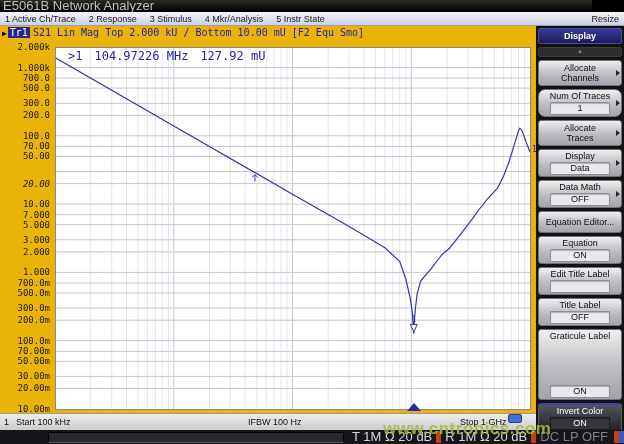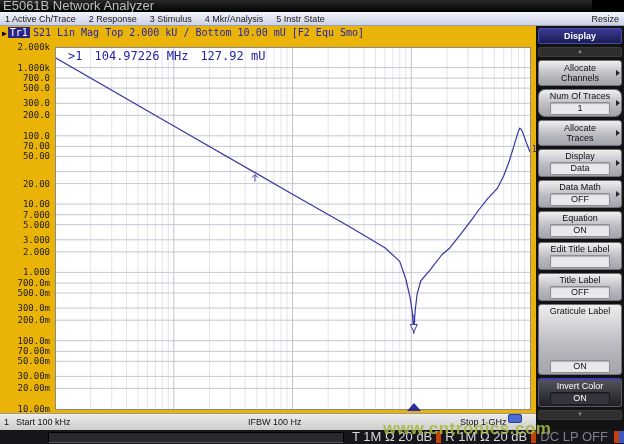--- a/index.html
+++ b/index.html
@@ -86,21 +86,21 @@
       <div class="ylab" style="top: 16px;">2.000k</div>
       <div class="ylab" style="top: 37px;">1.000k</div>
       <div class="ylab" style="top: 47px;">700.0</div>
       <div class="ylab" style="top: 57px;">500.0</div>
       <div class="ylab" style="top: 72px;">300.0</div>
       <div class="ylab" style="top: 84px;">200.0</div>
       <div class="ylab" style="top: 105px;">100.0</div>
       <div class="ylab" style="top: 115px;">70.00</div>
       <div class="ylab" style="top: 125px;">50.00</div>
       <div class="ylab" style="top: 141px; padding-left: 40px;">30.00</div>
-      <div class="ylab" style="top: 153px;">20.00</div>
+      <div class="ylab" style="top: 153px; font-style: italic;">20.00</div>
       <div class="ylab" style="top: 173px;">10.00</div>
       <div class="ylab" style="top: 184px;">7.000</div>
       <div class="ylab" style="top: 194px;">5.000</div>
       <div class="ylab" style="top: 209px;">3.000</div>
       <div class="ylab" style="top: 221px;">2.000</div>
       <div class="ylab" style="top: 241px;">1.000</div>
       <div class="ylab" style="top: 252px;">700.0m</div>
       <div class="ylab" style="top: 262px;">500.0m</div>
       <div class="ylab" style="top: 277px;">300.0m</div>
       <div class="ylab" style="top: 289px;">200.0m</div>
@@ -220,20 +220,23 @@
     <div class="sb-btn" style="flex: 0 0 26px;">
       <div class="lbl">Display</div>
       <div class="val">Data</div>
       <span class="sub-arrow"></span>
     </div>
     <div class="sb-btn" style="flex: 0 0 26px;">
       <div class="lbl">Data Math</div>
       <div class="val">OFF</div>
       <span class="sub-arrow"></span>
     </div>
+    <div class="sb-btn" style="flex: 0 0 22px;">
+      <div class="lbl">Equation Editor...</div>
+    </div>
     <div class="sb-btn" style="flex: 0 0 26px;">
       <div class="lbl">Equation</div>
       <div class="val">ON</div>
     </div>
     <div class="sb-btn" style="flex: 0 0 26px;">
       <div class="lbl">Edit Title Label</div>
       <div class="val"></div>
     </div>
     <div class="sb-btn" style="flex: 0 0 26px;">
       <div class="lbl">Title Label</div>

